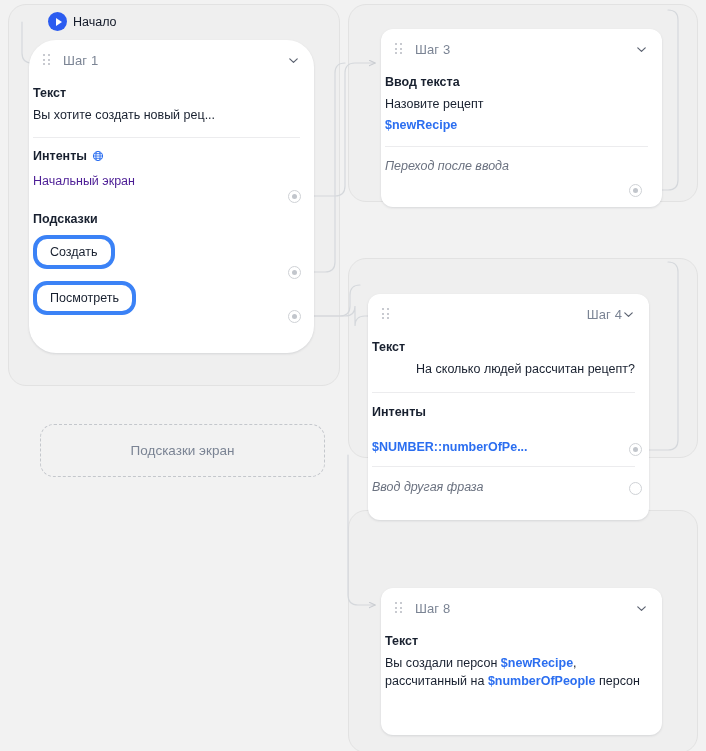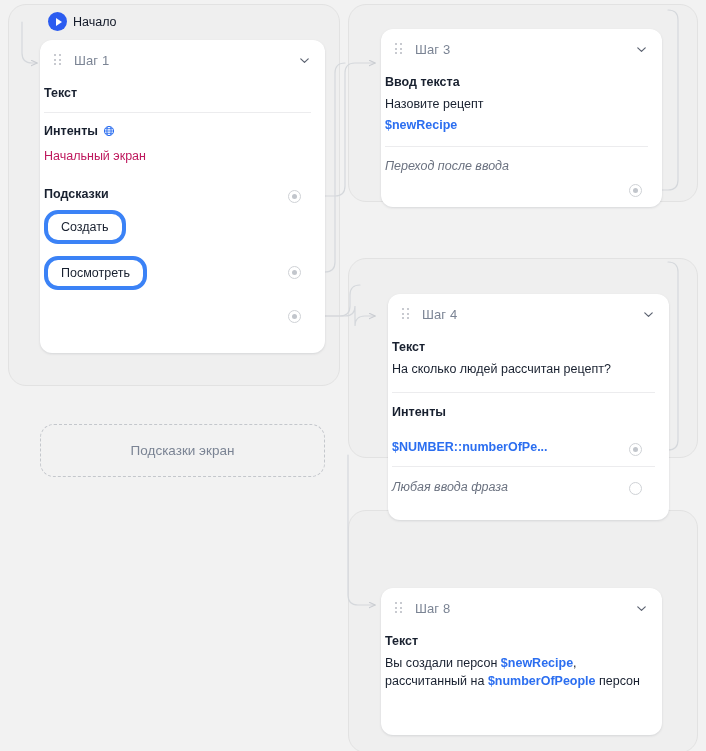--- a/index.html
+++ b/index.html
@@ -91,21 +91,21 @@
   .var{color:#2b6ef0;font-weight:700;}
   .var-line{
     font-size:12.5px;color:#2b6ef0;font-weight:700;margin:4px 0 0 0;
   }
   .divider{height:1px;background:#ececee;margin:12px 0 0 0;}
 
   .row-with-port{
     display:flex;align-items:center;justify-content:space-between;
     position:relative;
   }
-  .row-with-port .txt{font-size:12.5px;color:#be185d;}
+  .row-with-port .txt{font-size:12.5px;color:#4c1d95;}
   .row-italic{font-size:12.5px;color:#6b7280;font-style:italic;}
 
   
   .port{
     width:13px;height:13px;border-radius:50%;
     border:1.5px solid #cfd2d6;background:#fff;
     box-sizing:border-box;
     display:flex;align-items:center;justify-content:center;
     flex:0 0 auto;
     position:absolute;
@@ -179,41 +179,42 @@
     </g>
   </svg>
 
   <div class="group-badge" style="left:48px;top:12px;">
     <span class="play-dot">
         <i class="tri"></i>
       </span>
     <span class="lbl">Начало</span>
   </div>
 
-  <div class="card" style="left:40px;top:40px;width:285px;height:313px;">
+  <div class="card" style="left:29px;top:40px;width:285px;height:313px;border-radius:27px;">
     <div class="card-head">
       <span class="drag-handle">
         <i></i>
           <i></i>
           <i></i>
           <i></i>
           <i></i>
           <i></i>
       </span>
       <span class="card-title">Шаг 1</span>
       <span class="chev">
         <svg viewBox="0 0 14 14" width="13" height="13">
             <path d="M3 5.2 L7 9 L11 5.2" fill="none" stroke="#5b6270" stroke-width="1.3" stroke-linecap="round" stroke-linejoin="round"></path>
           </svg>
       </span>
     </div>
     <div class="card-body">
 
       <div class="sec">
         <div class="sec-h">Текст</div>
+        <p class="sec-p">Вы хотите создать новый рец...</p>
       </div>
 
       <div class="divider"></div>
 
       <div class="sec" style="padding-top:11px;">
         <div class="sec-h">
           <span>Интенты</span>
           <span class="globe">
             <svg viewBox="0 0 12 12" width="12" height="12">
               <circle cx="6" cy="6" r="4.6" fill="none" stroke="#2b6ef0" stroke-width="1"></circle>
@@ -272,21 +273,21 @@
         <p class="var-line">$newRecipe</p>
       </div>
       <div class="divider" style="margin-top:14px;"></div>
       <div class="row-with-port" style="margin-top:12px;">
         <span class="row-italic">Переход после ввода</span>
       </div>
     </div>
   </div>
   <div class="port filled" style="left:629px;top:184px;"></div>
 
-  <div class="card" style="left:388px;top:294px;width:281px;height:226px;">
+  <div class="card" style="left:368px;top:294px;width:281px;height:226px;text-align:right;">
     <div class="card-head">
       <span class="drag-handle">
         <i></i>
           <i></i>
           <i></i>
           <i></i>
           <i></i>
           <i></i>
       </span>
       <span class="card-title">Шаг 4</span>
@@ -303,21 +304,21 @@
       </div>
       <div class="divider" style="margin-top:13px;"></div>
       <div class="sec" style="padding-top:12px;">
         <div class="sec-h">Интенты</div>
         <div class="row-with-port" style="margin-top:21px;">
           <span class="var-line" style="margin:0;">$NUMBER::numberOfPe...</span>
         </div>
       </div>
       <div class="divider" style="margin-top:12px;"></div>
       <div class="row-with-port" style="margin-top:13px;">
-        <span class="row-italic">Любая ввода фраза</span>
+        <span class="row-italic">Ввод другая фраза</span>
       </div>
     </div>
   </div>
   <div class="port filled" style="left:629px;top:443px;"></div>
   <div class="port" style="left:629px;top:482px;"></div>
 
   <div class="card" style="left:381px;top:588px;width:281px;height:147px;">
     <div class="card-head">
       <span class="drag-handle">
         <i></i>

